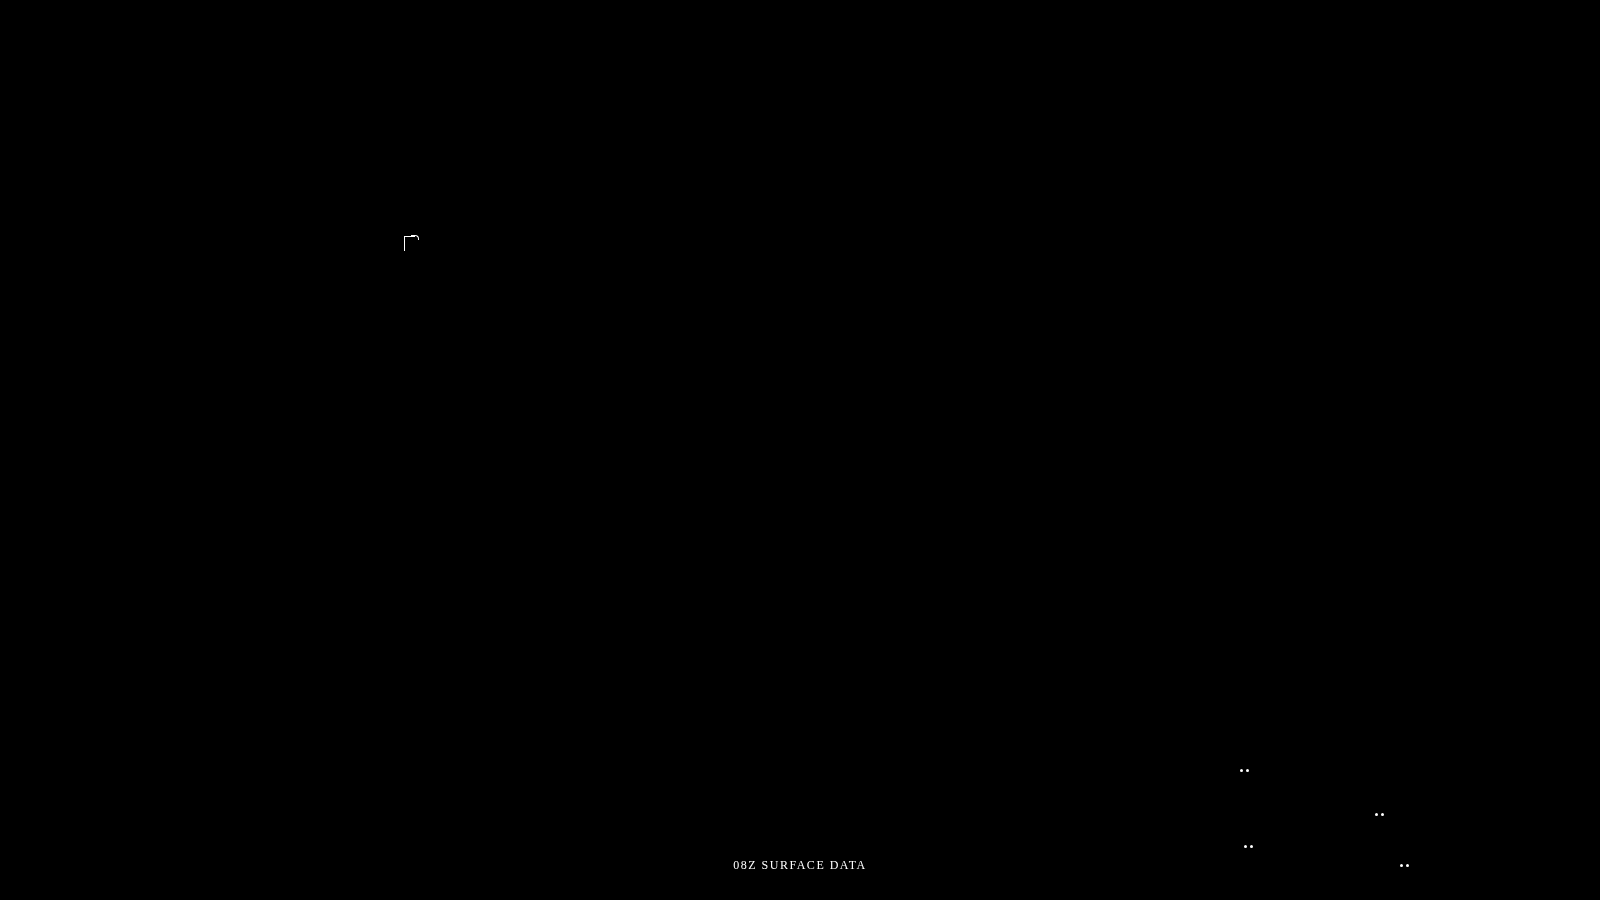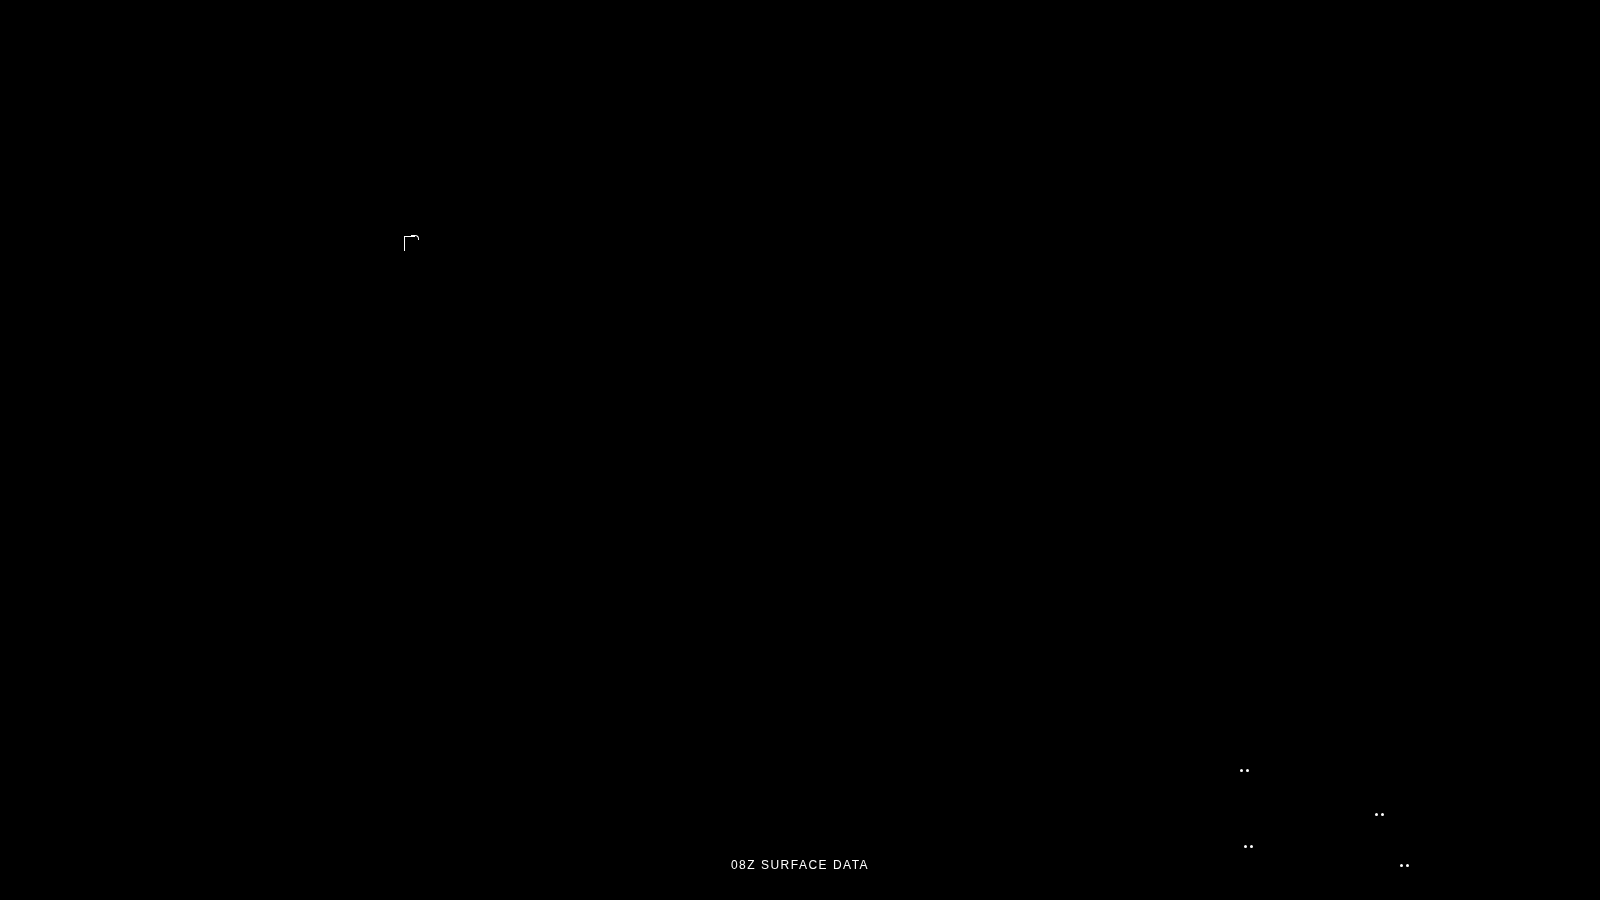--- a/index.html
+++ b/index.html
@@ -62,21 +62,21 @@
     border-radius: 50%;
   }
   .caption {
     position: absolute;
     left: 50%;
     transform: translateX(-50%);
     color: #ffffff;
     font-size: 12px;
     letter-spacing: 1.5px;
     white-space: nowrap;
-    font-family: Liberation Sans, sans-serif;
+    font-family: Liberation Serif, serif;
   }
 </style>
 </head>
 <body>
 
 <div id="screen">
 
   <div class="station" style="left:404px; top:236px;">
     <span class="barb-shaft"></span>
     <span class="barb-feather"></span>

